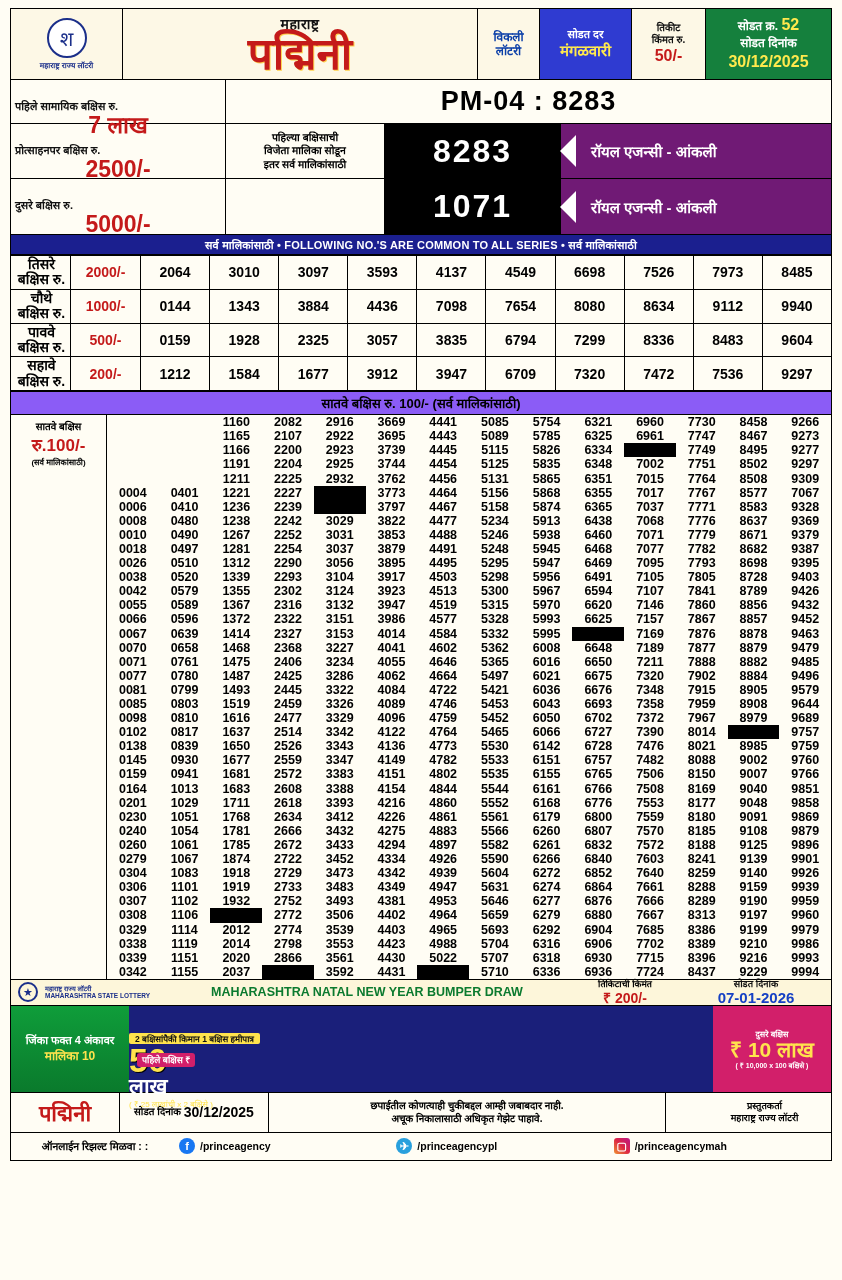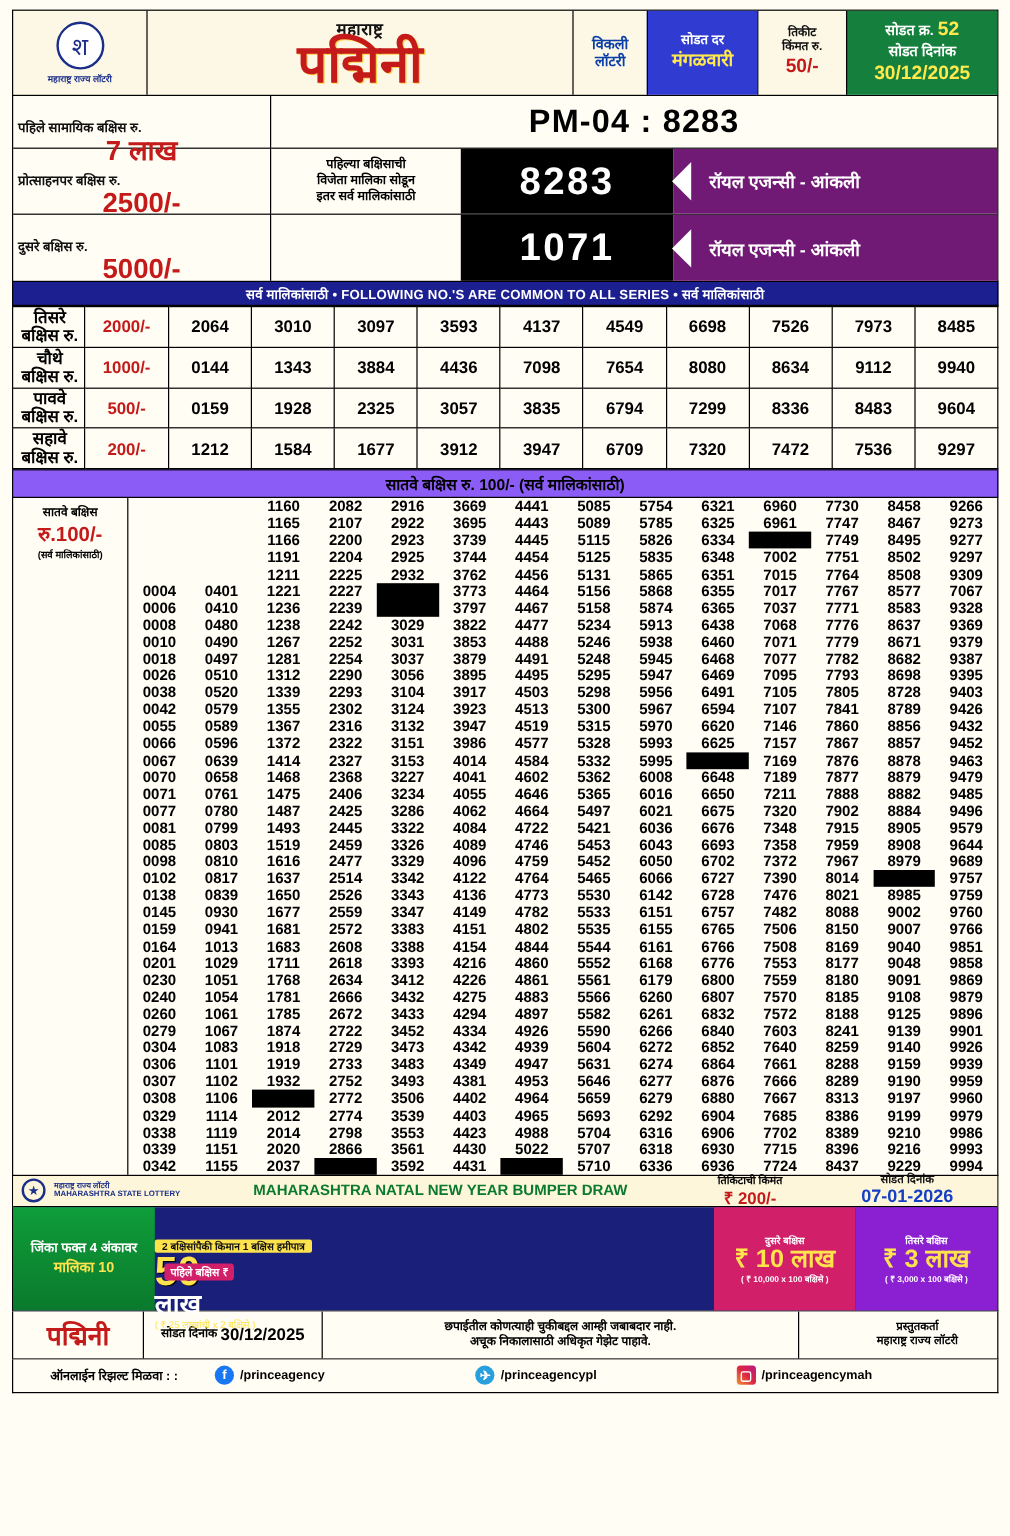--- a/index.html
+++ b/index.html
@@ -955,25 +955,20 @@
         <div class="first">पहिले बक्षिस ₹</div>
         <div class="fifty">50</div>
         <div class="lakh">लाख</div>
         <div class="sub">( ₹ 25 लाखांची x 2 बक्षिसे )</div>
       </div>
       <div class="bb-p2">
         <div class="hd">दुसरे बक्षिस</div>
         <div class="big">₹ 10 लाख</div>
         <div class="sm">( ₹ 10,000 x 100 बक्षिसे )</div>
       </div>
-      <div class="bb-p3">
-        <div class="hd">तिसरे बक्षिस</div>
-        <div class="big">₹ 3 लाख</div>
-        <div class="sm">( ₹ 3,000 x 100 बक्षिसे )</div>
-      </div>
     </div>
   </div>
 
   <div class="footer">
     <div class="f-brand">पद्मिनी</div>
     <div class="f-date">
       <span>सोडत
 दिनांक</span>&nbsp;
       <span class="d">30/12/2025</span>
     </div>

